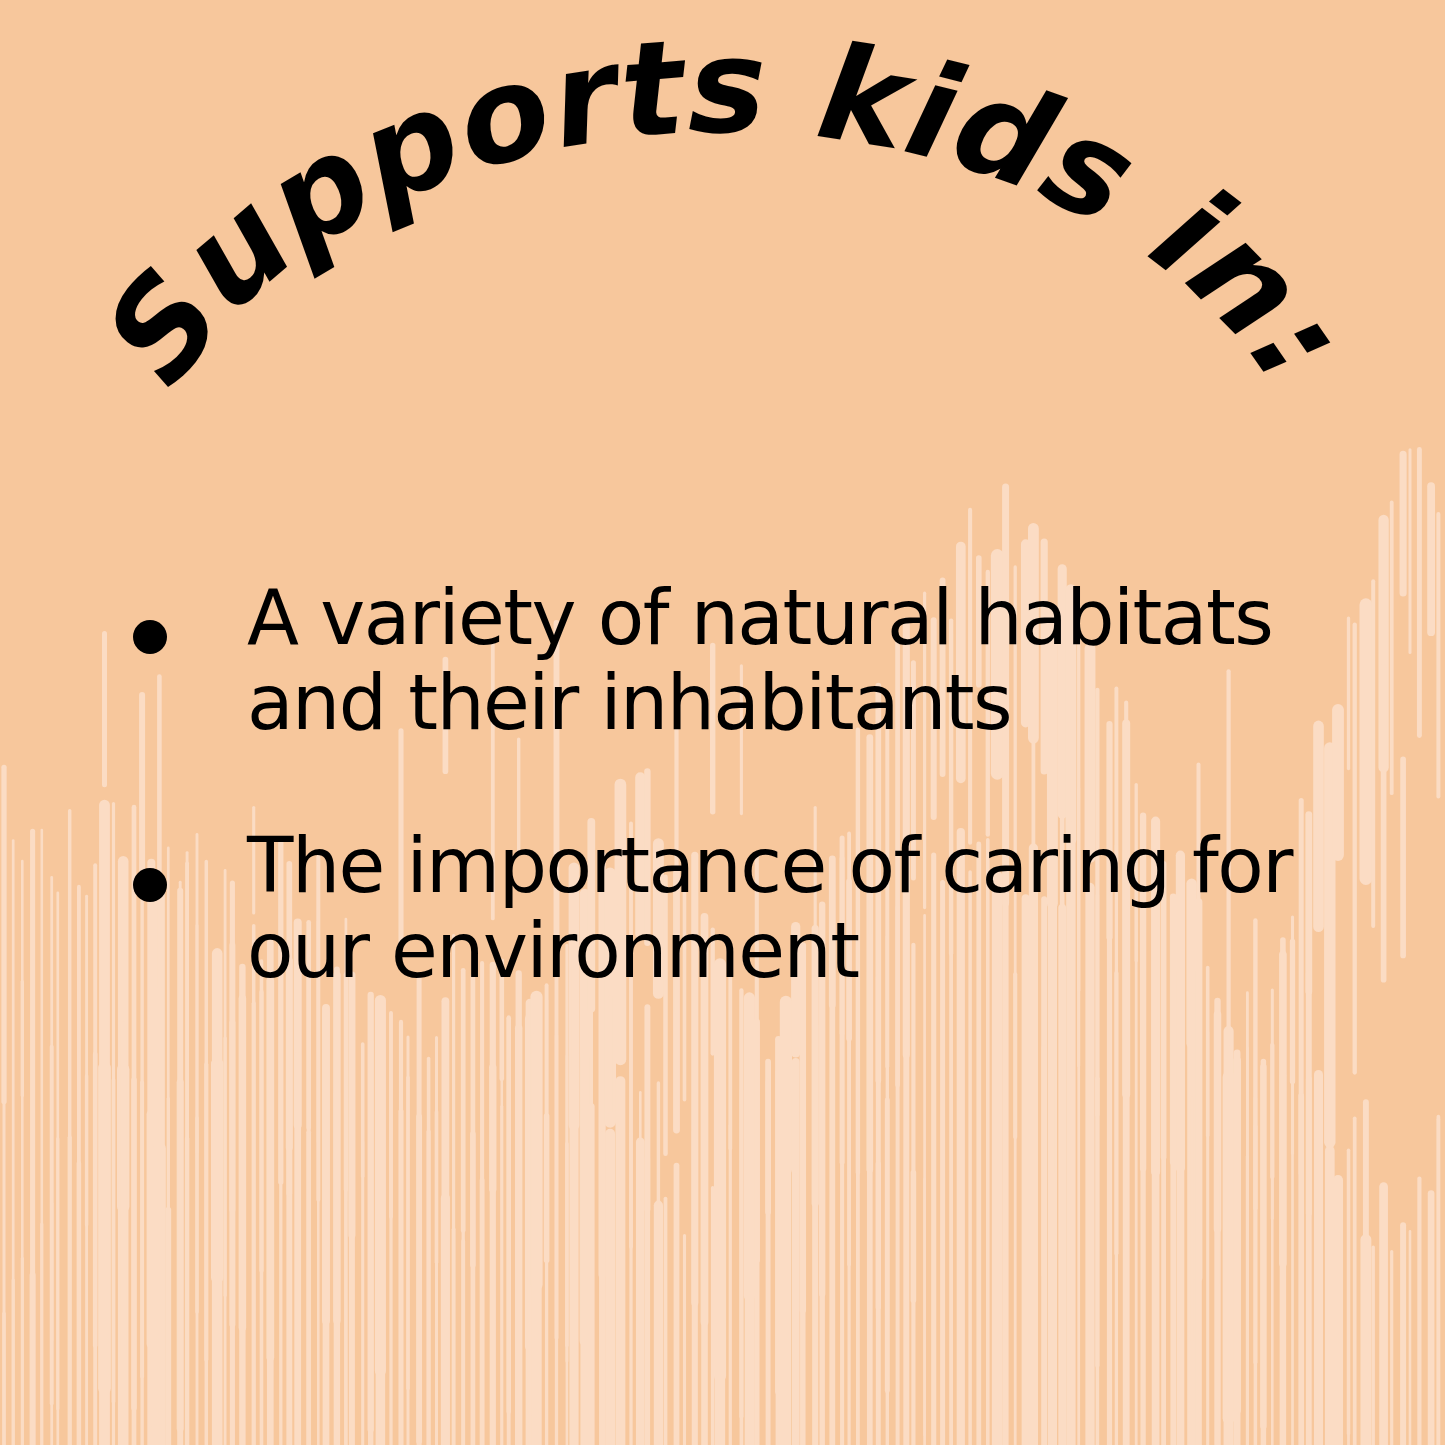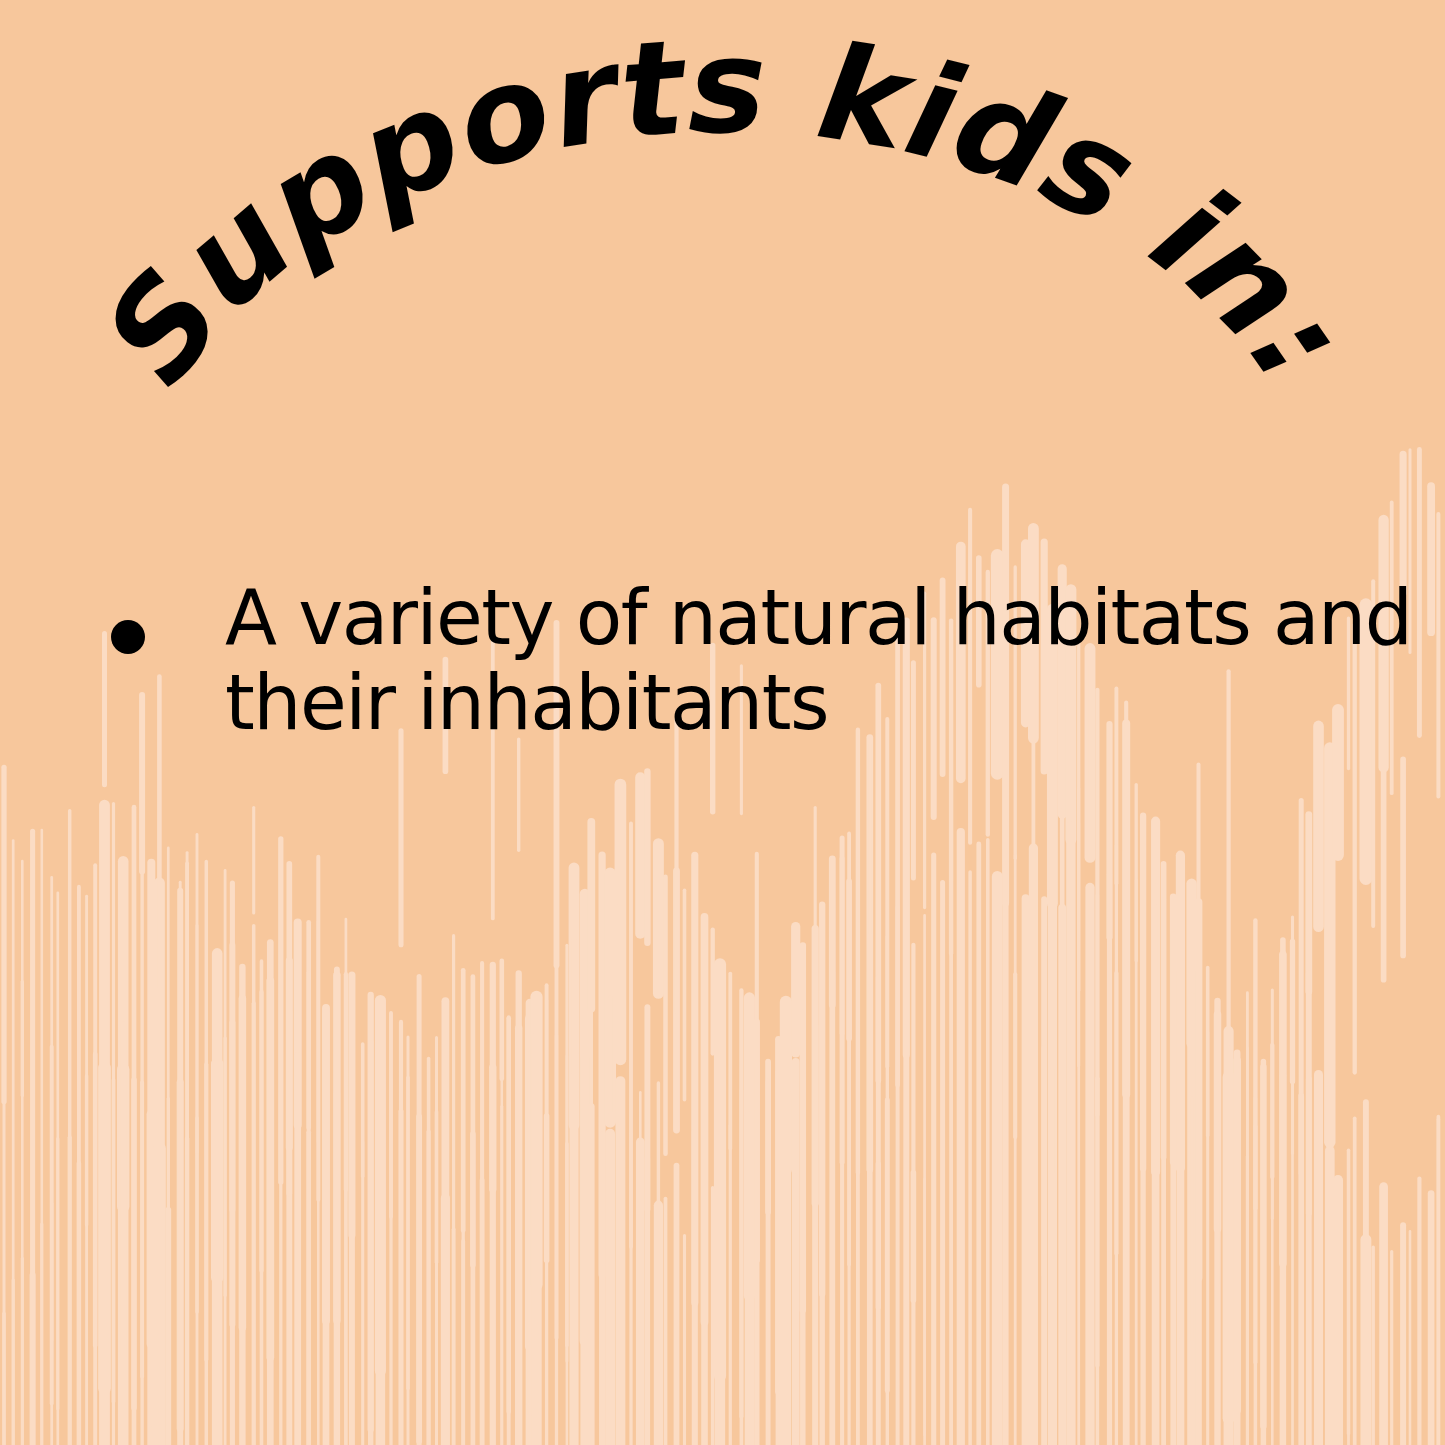--- a/index.html
+++ b/index.html
@@ -52,20 +52,21 @@
     position: absolute;
     left: 0;
     top: 575px;
     width: 1445px;
   }
   .bullet-row {
     position: relative;
     display: flex;
     align-items: flex-start;
     margin-bottom: 78px;
+    padding-left: 22px;
   }
   .bullet-dot-cell {
     width: 225px;
     flex: 0 0 225px;
     display: flex;
     justify-content: flex-start;
     padding-left: 111px;
     padding-top: 45px;
     box-sizing: border-box;
   }
@@ -510,16 +511,22 @@
 
   <div id="bullet-list">
 
     <div class="bullet-row">
       <div class="bullet-dot-cell">
         <span class="bullet-dot"></span>
       </div>
       <div class="bullet-text">A variety of natural habitats and their inhabitants</div>
     </div>
 
+    <div class="bullet-row">
+      <div class="bullet-dot-cell">
+        <span class="bullet-dot"></span>
+      </div>
+      <div class="bullet-text">The importance of caring for our environment</div>
+    </div>
 
 
   </div>
 </div>
 
 </body></html>

